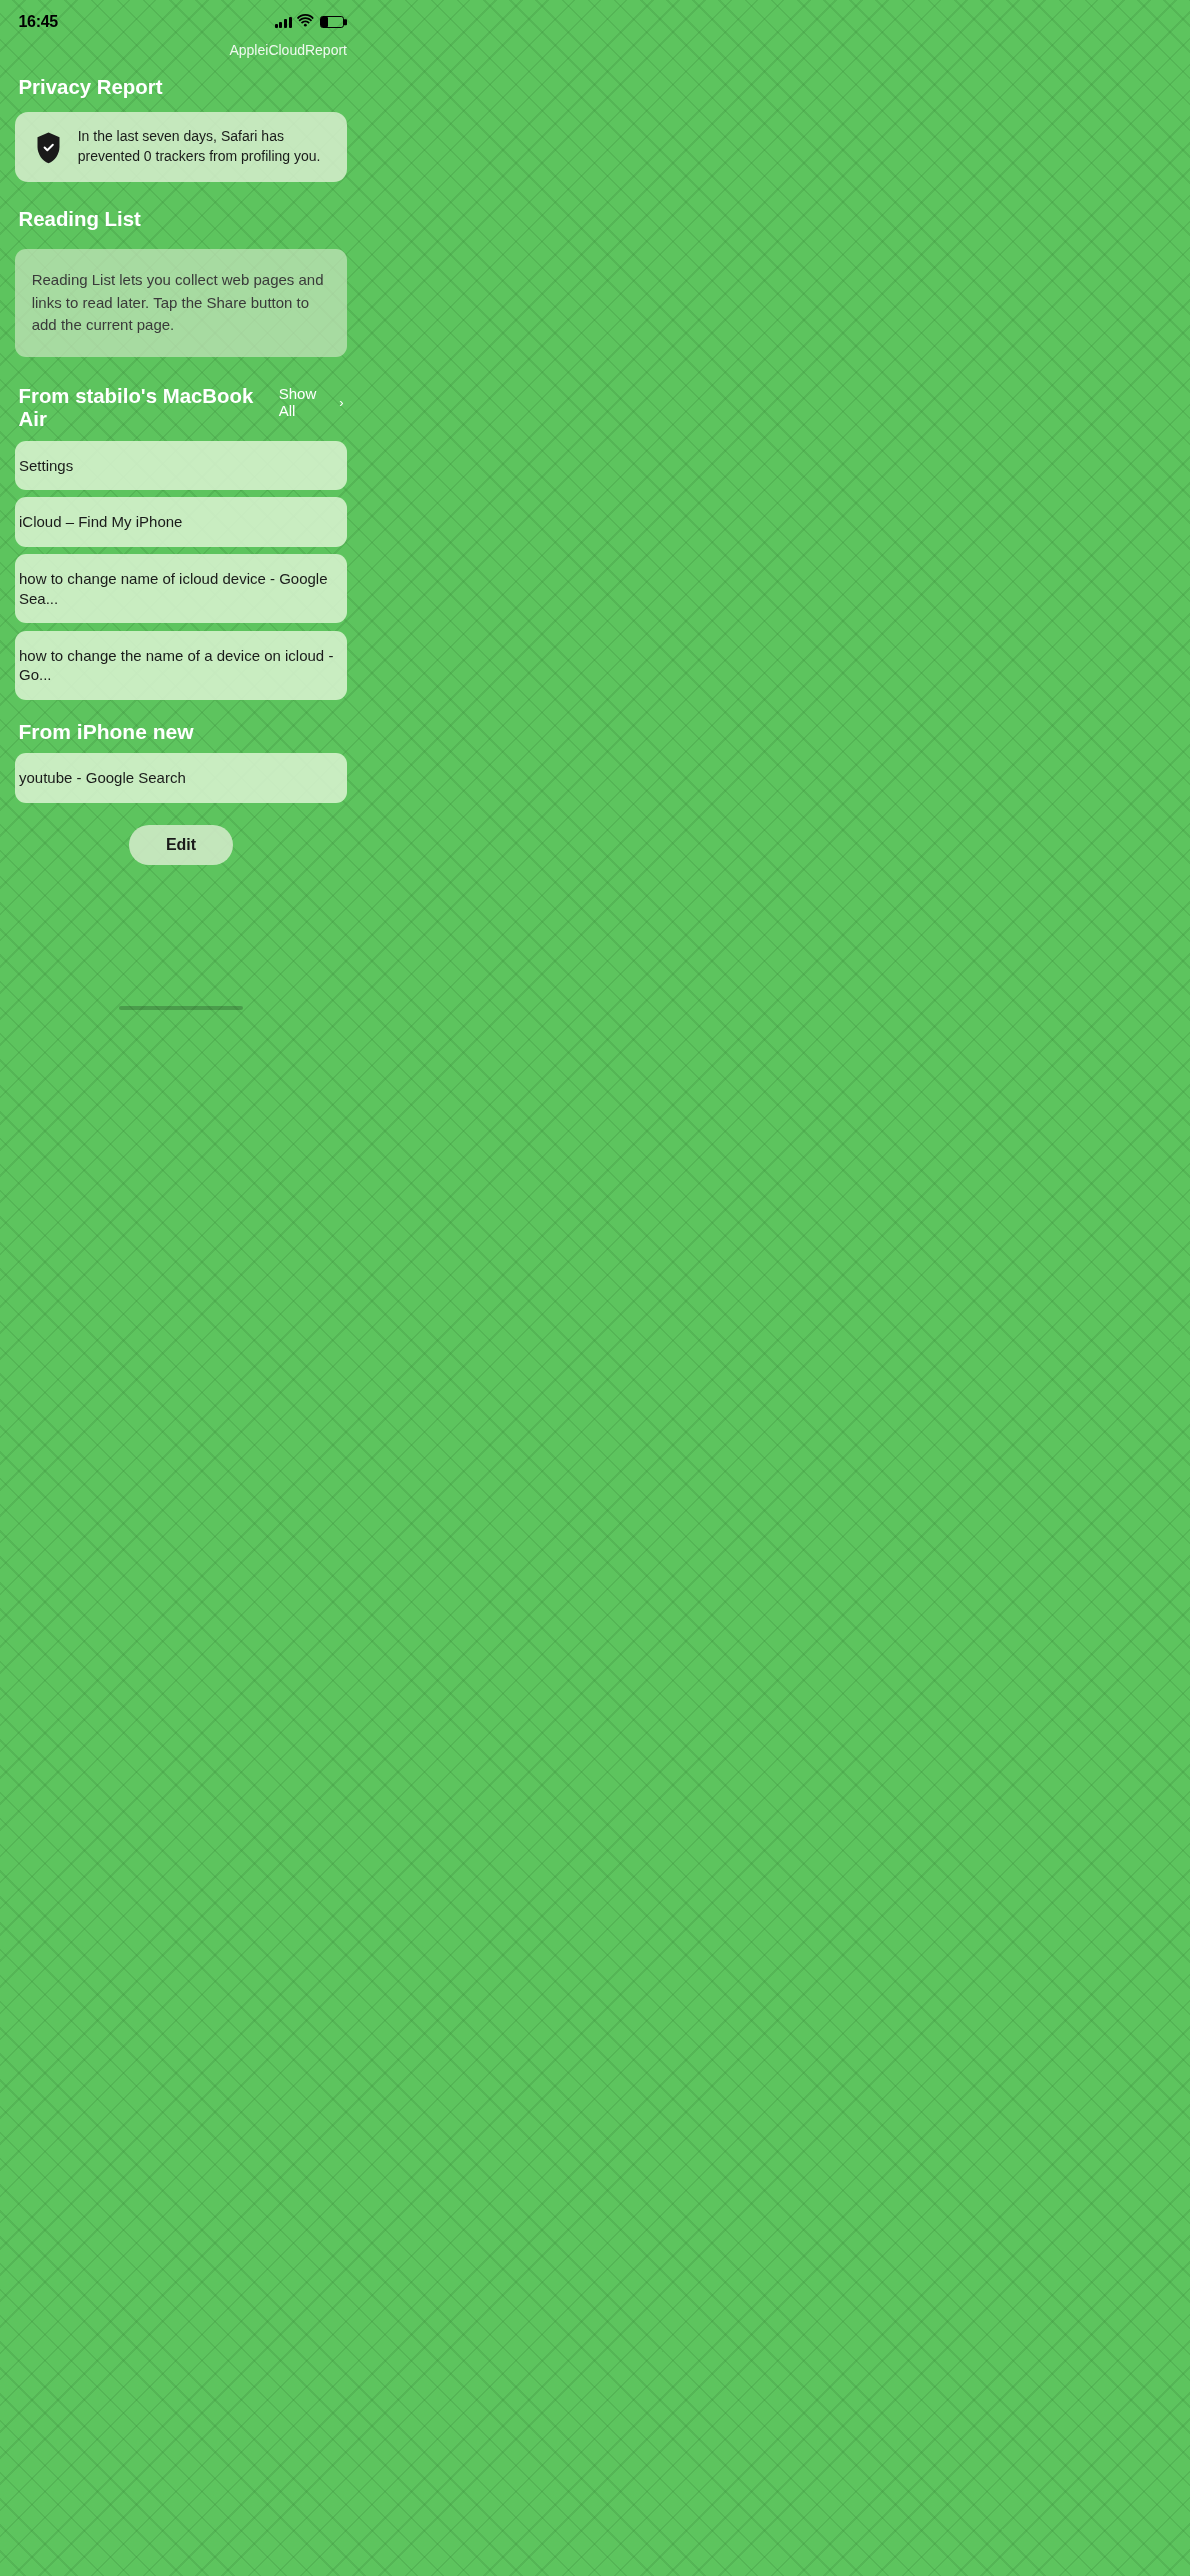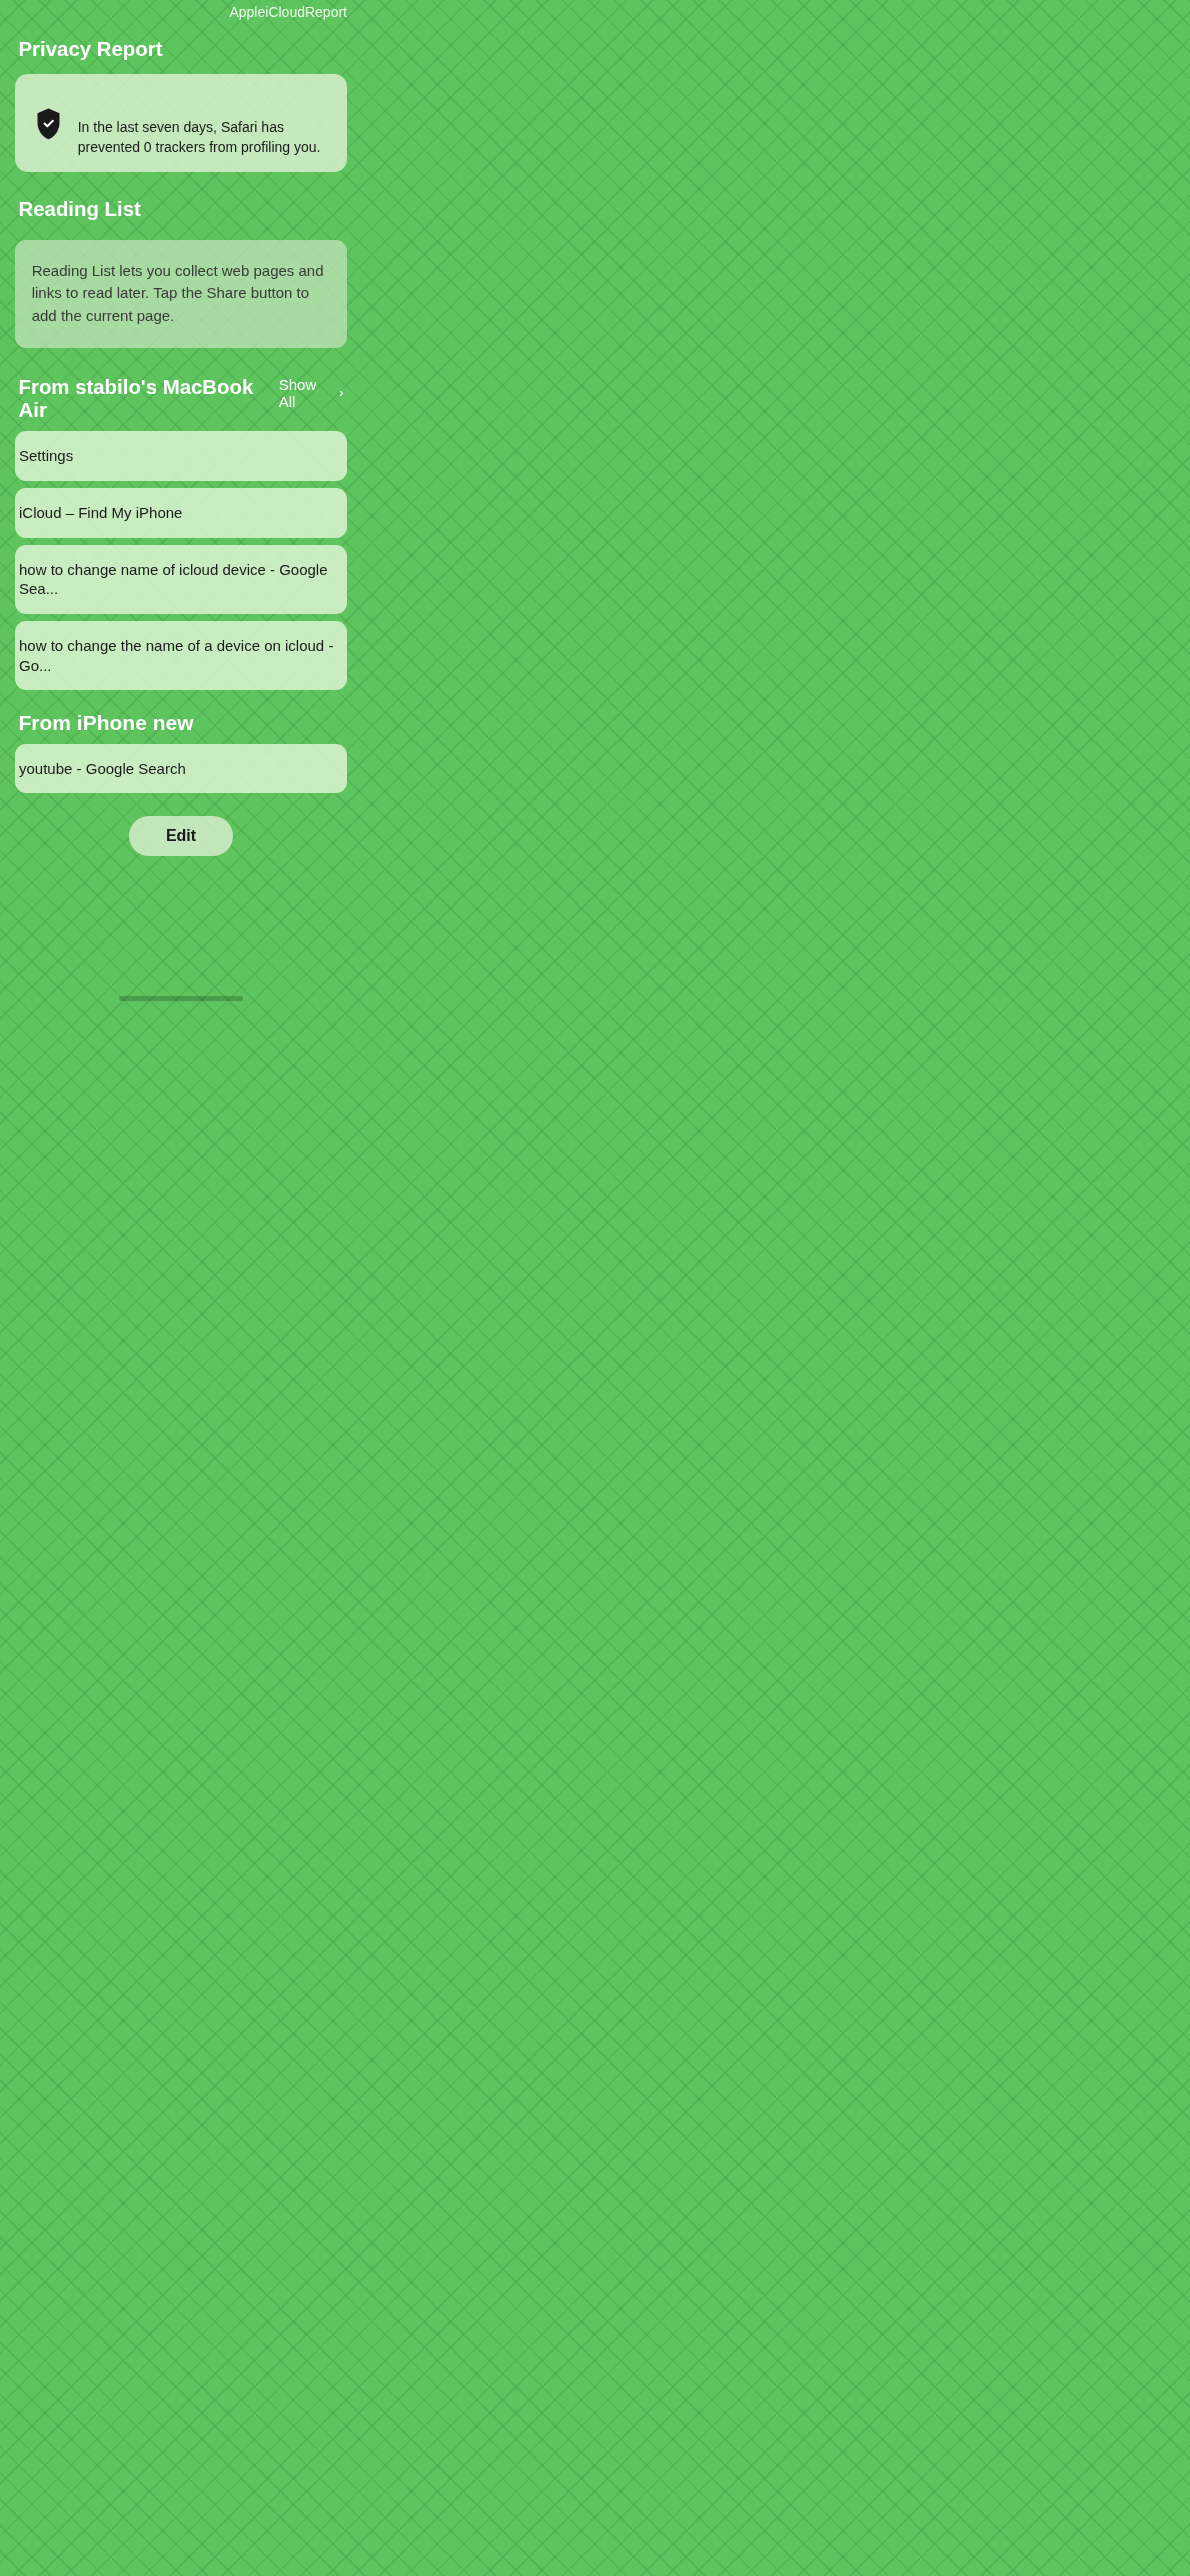--- a/index.html
+++ b/index.html
@@ -147,21 +147,20 @@
     .shield-icon {
       width: 33px;
       height: 33px;
       flex-shrink: 0;
     }
 
     .privacy-text {
       font-size: 14px;
       color: #1a1a1a;
       line-height: 1.4;
-      margin-top: 29px;
     }
 
     
     .reading-list-card {
       margin: 9px 15px 15px;
       background: rgba(200, 230, 190, 0.7);
       border-radius: 11px;
       padding: 20.4px 16.7px;
     }
 
@@ -311,20 +310,42 @@
       opacity: 0.2;
     }
   </style>
 </head>
 <body>
 
 <div class="bg-pattern"></div>
 
 <div class="content">
 
+  <div class="status-bar">
+    <span class="status-time">16:45</span>
+    <div class="status-icons">
+      <div class="signal-bars">
+        <div class="signal-bar" style="height:3.7px"></div>
+        <div class="signal-bar" style="height:5.6px"></div>
+        <div class="signal-bar" style="height:8.3px"></div>
+        <div class="signal-bar" style="height:11px"></div>
+      </div>
+      <span class="wifi-icon">
+        <svg width="16.7" height="13" viewBox="0 0 18 14" fill="none">
+          <path d="M9 10.5a1.5 1.5 0 100 3 1.5 1.5 0 000-3z" fill="#000"></path>
+          <path d="M9 7C7.1 7 5.4 7.8 4.2 9.1l1.4 1.4C6.5 9.6 7.7 9 9 9s2.5.6 3.4 1.5l1.4-1.4C12.6 7.8 10.9 7 9 7z" fill="#000"></path>
+          <path d="M9 3.5C6.1 3.5 3.5 4.7 1.7 6.7L3.1 8.1C4.5 6.5 6.6 5.5 9 5.5s4.5 1 5.9 2.6l1.4-1.4C14.5 4.7 11.9 3.5 9 3.5z" fill="#000"></path>
+          <path d="M9 0C5.1 0 1.6 1.6-.1 4.2L1.3 5.6C2.8 3.4 5.7 2 9 2s6.2 1.4 7.7 3.6L18.1 4.2C16.4 1.6 12.9 0 9 0z" fill="#000"></path>
+        </svg>
+      </span>
+      <div class="battery-icon">
+        <div class="battery-fill"></div>
+      </div>
+    </div>
+  </div>
 
   <div class="bookmarks-bar">
     <span class="bookmark-item">Apple</span>
     <span class="bookmark-item">iCloud</span>
     <span class="bookmark-item">Report</span>
   </div>
 
   <div class="section-heading">Privacy Report</div>
 
   <div class="privacy-card">

